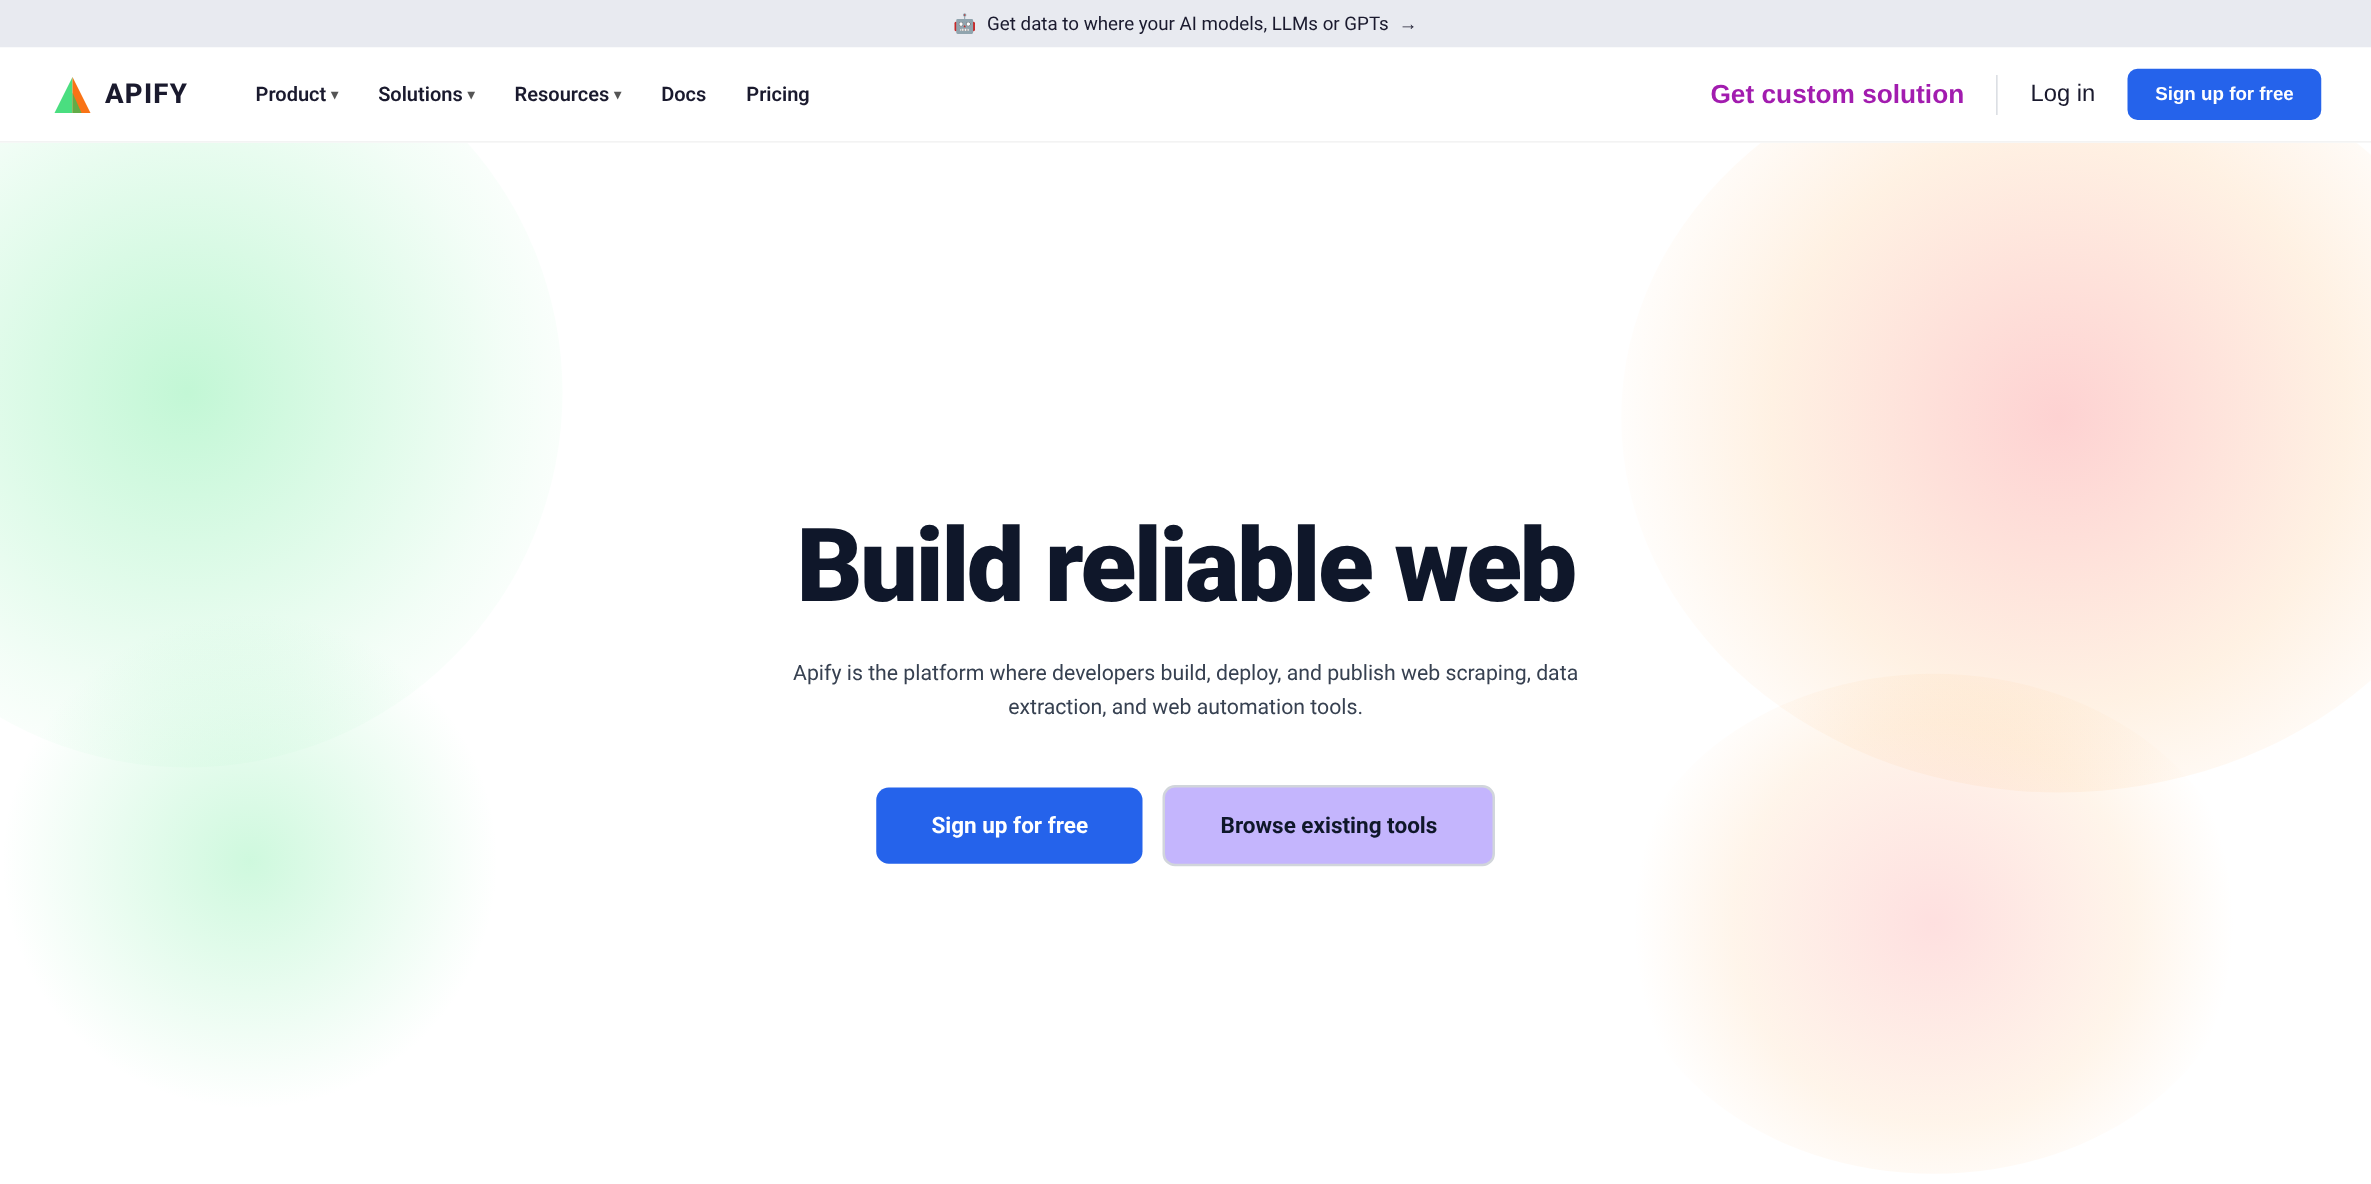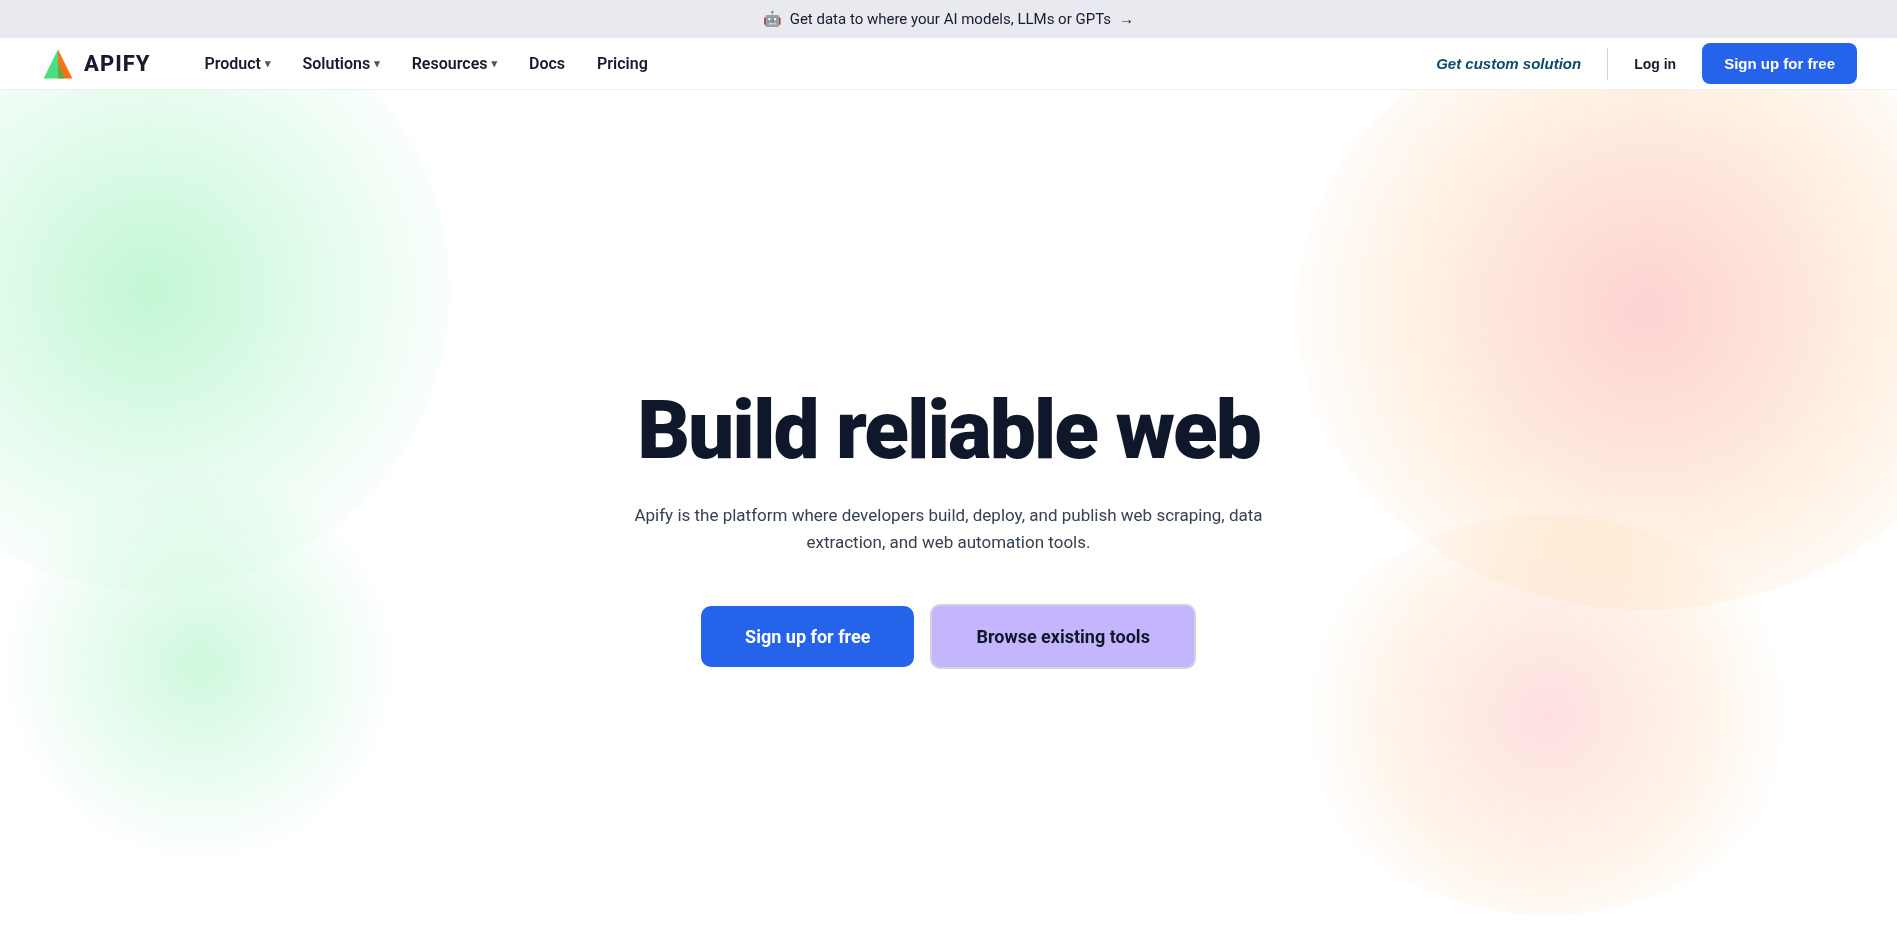--- a/index.html
+++ b/index.html
@@ -28,21 +28,21 @@
       justify-content: center;
       gap: 8px;
     }
 
     
     .header {
       background: #fff;
       display: flex;
       align-items: center;
       padding: 0 40px;
-      height: 52px;
+      height: 76px;
       border-bottom: 1px solid #f0f0f0;
       position: relative;
       z-index: 10;
     }
 
     .logo {
       display: flex;
       align-items: center;
       gap: 8px;
       text-decoration: none;
@@ -87,33 +87,32 @@
       color: #555;
     }
 
     .nav-actions {
       display: flex;
       align-items: center;
       gap: 12px;
     }
 
     .btn-custom-solution {
-      font-size: 15px;
+      font-size: 21px;
       font-weight: 600;
-      color: #0c4a6e;
+      color: #a21caf;
       background: none;
       border: none;
       cursor: pointer;
       padding: 8px 14px;
-      font-style: italic;
     }
 
     .btn-login {
-      font-size: 14px;
-      font-weight: 700;
+      font-size: 19px;
+      font-weight: 400;
       color: #1a1a2e;
       background: none;
       border: none;
       cursor: pointer;
       padding: 8px 14px;
     }
 
     .btn-signup-nav {
       background: #2563eb;
       color: #fff;

